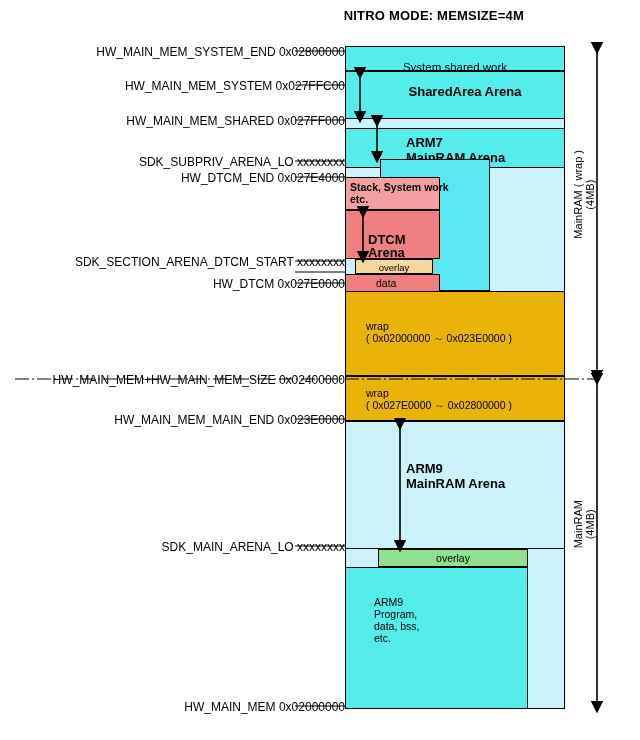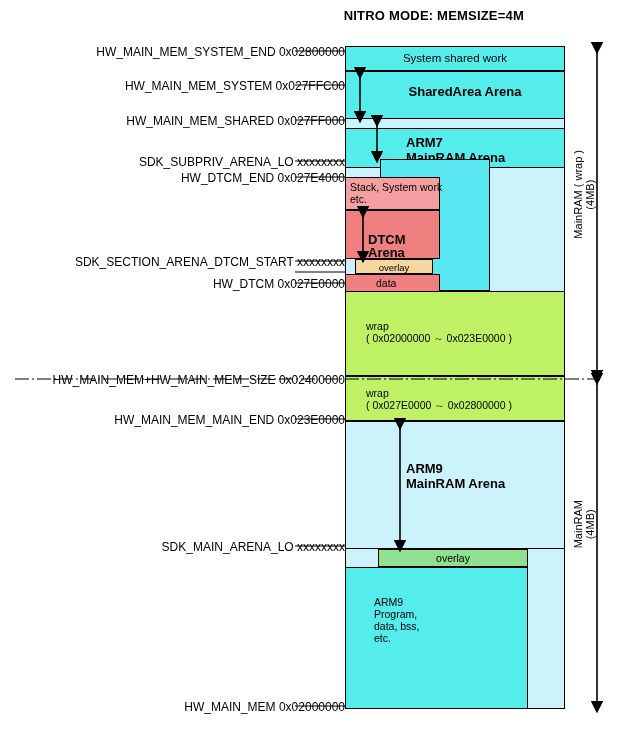--- a/index.html
+++ b/index.html
@@ -50,21 +50,21 @@
     border: 1px solid #000000;
     font-size: 11px;
     line-height: 13px;
   }
 
   .cyan      { background: #55ecec; }
   .paleblue  { background: #ccf2fb; }
   .pink      { background: #f4a0a0; }
   .salmon    { background: #f08080; }
   .orange    { background: #f7d7a0; }
-  .grey      { background: #bef264; }
+  .grey      { background: #eab308; }
   .green     { background: #8fe08f; }
   .arm7blue  { background: #59e8f2; }
 
   .ctext {
     position: absolute;
     left: 0; right: 0;
     text-align: center;
   }
 
   .boldlabel { font-weight: bold; font-size: 13px; }
@@ -102,41 +102,41 @@
   <div class="label" style="top:256px">SDK_SECTION_ARENA_DTCM_START xxxxxxxx</div>
   <div class="label" style="top:278px">HW_DTCM 0x027E0000</div>
   <div class="label" style="top:374px">HW_MAIN_MEM+HW_MAIN_MEM_SIZE 0x02400000</div>
   <div class="label" style="top:414px">HW_MAIN_MEM_MAIN_END 0x023E0000</div>
   <div class="label" style="top:541px">SDK_MAIN_ARENA_LO xxxxxxxx</div>
   <div class="label" style="top:701px">HW_MAIN_MEM 0x02000000</div>
 
   <div class="box paleblue" style="left:345px; top:46px; width:220px; height:663px;"></div>
 
   <div class="box cyan" style="left:345px; top:46px; width:220px; height:25px;">
-    <span class="ctext" style="top:5px; font-size:11.5px;">System shared work</span>
+    <span class="ctext" style="top:14px; font-size:11.5px;">System shared work</span>
   </div>
 
   <div class="box cyan" style="left:345px; top:71px; width:220px; height:48px;">
     <span class="ctext boldlabel" style="top:13px; left:20px;">SharedArea Arena</span>
   </div>
 
   <div class="box cyan" style="left:345px; top:128px; width:220px; height:40px;">
     <span class="abs boldlabel" style="left:60px; top:6px; white-space:pre; line-height:15px;">ARM7
 MainRAM Arena</span>
   </div>
 
   <div class="box arm7blue" style="left:380px; top:159px; width:110px; height:132px;">
     <span class="abs smalltxt" style="left:8px; top:28px; white-space:pre;">ARM7
 Program,
 data, bss,
 etc.</span>
   </div>
 
   <div class="box pink" style="left:345px; top:177px; width:95px; height:33px;">
-    <span class="abs smalltxt" style="left:4px; top:3px; white-space:pre;">Stack, System work
+    <span class="abs smalltxt" style="left:4px; top:3px; white-space:pre;font-weight:bold;">Stack, System work
 etc.</span>
   </div>
 
   <div class="box salmon" style="left:345px; top:210px; width:95px; height:49px;">
     <span class="abs boldlabel" style="left:22px; top:22px;">DTCM Arena</span>
   </div>
 
   <div class="box orange" style="left:355px; top:259px; width:78px; height:15px;">
     <span class="ctext" style="top:1px; font-size:9.5px;">overlay</span>
   </div>

